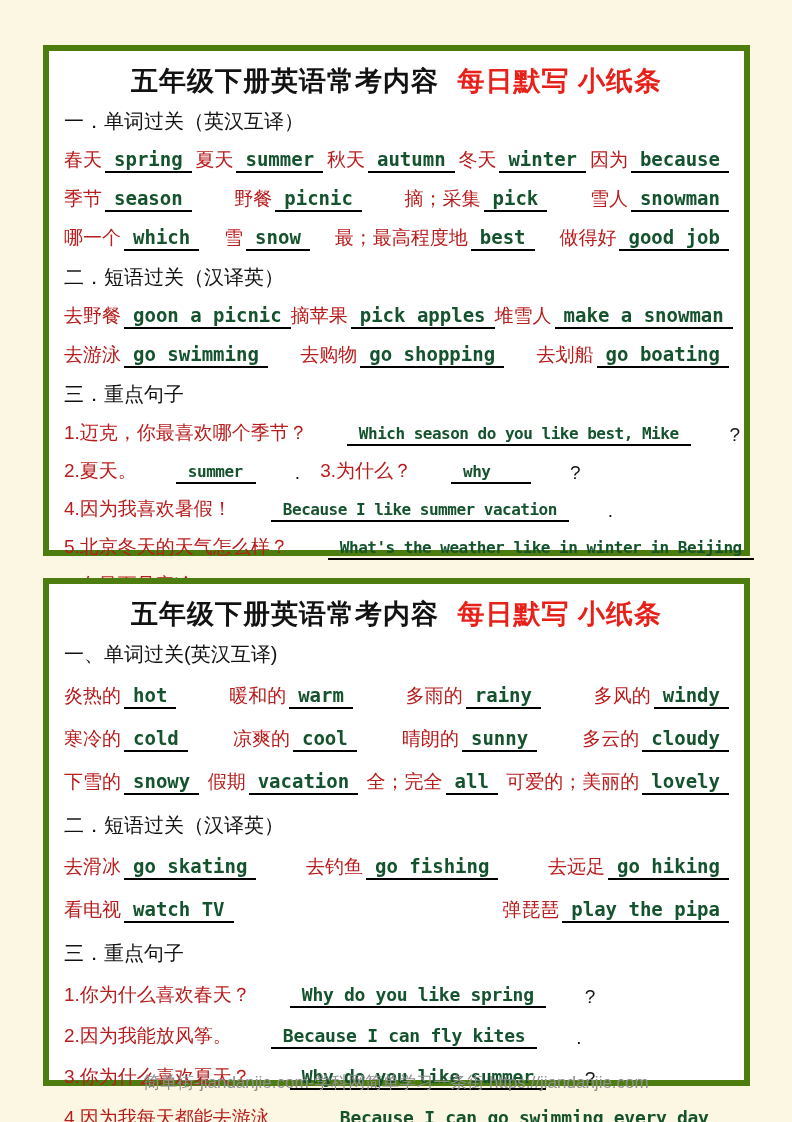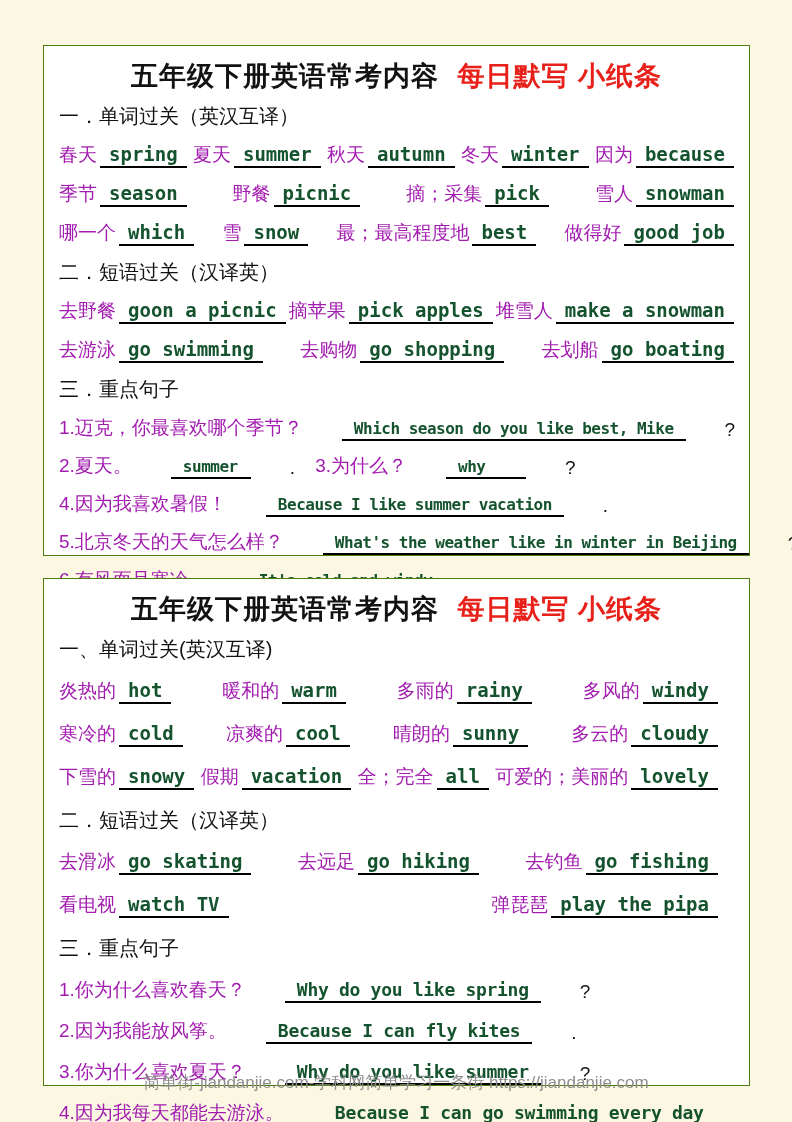--- a/index.html
+++ b/index.html
@@ -8,42 +8,42 @@
     width: 792px; height: 1122px;
     background: #fbf7e2;
     font-family: "Liberation Sans", "DejaVu Sans", sans-serif;
     color: #121212;
   }
   .page { position: relative; width: 792px; height: 1122px; overflow: hidden; }
 
   .card {
     position: absolute; left: 43px; width: 707px;
     background: #ffffff;
-    border: 1px solid #4d7c0f;
+    border: 6px solid #4d7c0f;
     padding: 6px 15px 8px 15px;
   }
   .card-1 { top: 45px;  height: 511px; }
   .card-2 { top: 578px; height: 508px; }
 
   .title {
     text-align: center; font-weight: bold; font-size: 27px;
     letter-spacing: 1px; margin: 6px 0 6px 0; white-space: nowrap;
   }
   .title .red { color: #e8201a; margin-left: 10px; }
 
   .heading { font-size: 20px; margin: 9px 0 3px 0; }
 
   .wrow {
     display: flex; justify-content: space-between; align-items: flex-end;
     margin: 12px 0 13px 0; white-space: nowrap;
   }
-  .card-2 .wrow { margin: 15px 16px 17px 0; }
+  .card-2 .wrow { margin: 15px 0 17px 0; }
   .witem { display: inline-flex; align-items: flex-end; white-space: nowrap; }
 
-  .zh { font-size: 19px; color: #a21caf; }
+  .zh { font-size: 19px; color: #b91c1c; }
 
   .blank {
     font-family: "DejaVu Sans Mono", monospace;
     font-weight: bold; font-size: 19px; color: #14532d;
     border-bottom: 2px solid #000;
     padding: 0 9px 1px 9px;
     min-width: 52px; margin-left: 3px; line-height: 1.05;
     white-space: nowrap;
   }
 
@@ -277,26 +277,26 @@
     </div>
 
     <div class="heading">二．短语过关（汉译英）</div>
 
     <div class="wrow">
       <span class="witem">
           <span class="zh">去滑冰</span>
           <span class="blank">go skating</span>
         </span>
       <span class="witem">
+          <span class="zh">去钓鱼</span>
+          <span class="blank">go fishing</span>
+        </span>
+      <span class="witem">
           <span class="zh">去远足</span>
           <span class="blank">go hiking</span>
-        </span>
-      <span class="witem">
-          <span class="zh">去钓鱼</span>
-          <span class="blank">go fishing</span>
         </span>
     </div>
 
     <div class="wrow">
       <span class="witem">
           <span class="zh">看电视</span>
           <span class="blank">watch TV</span>
         </span>
       <span class="witem">
           <span class="zh">弹琵琶</span>

